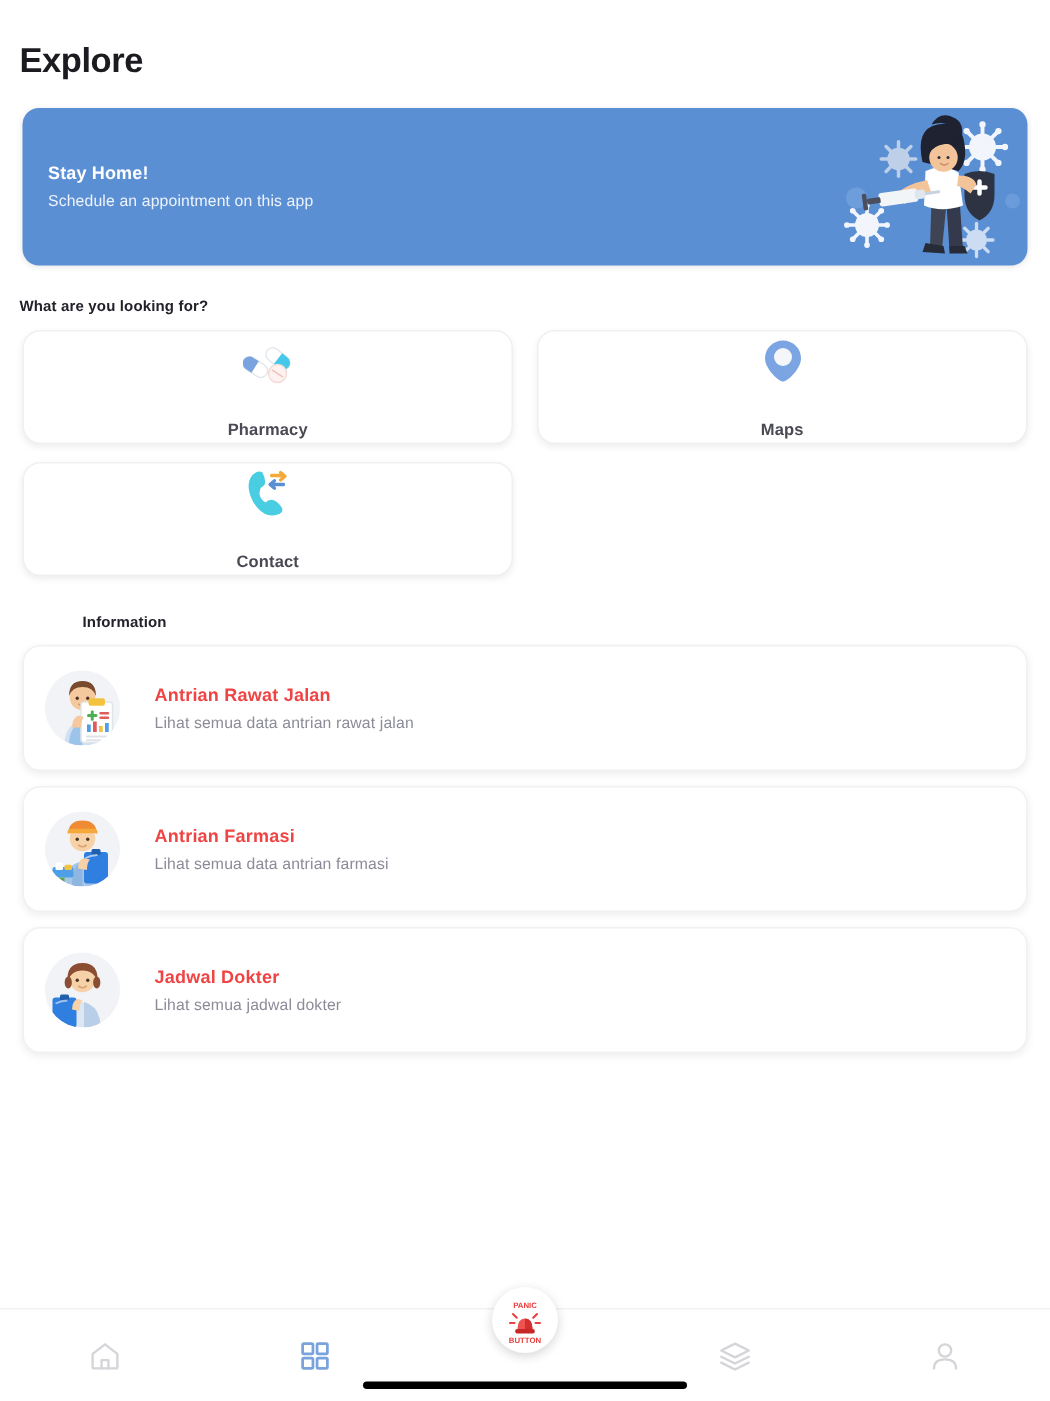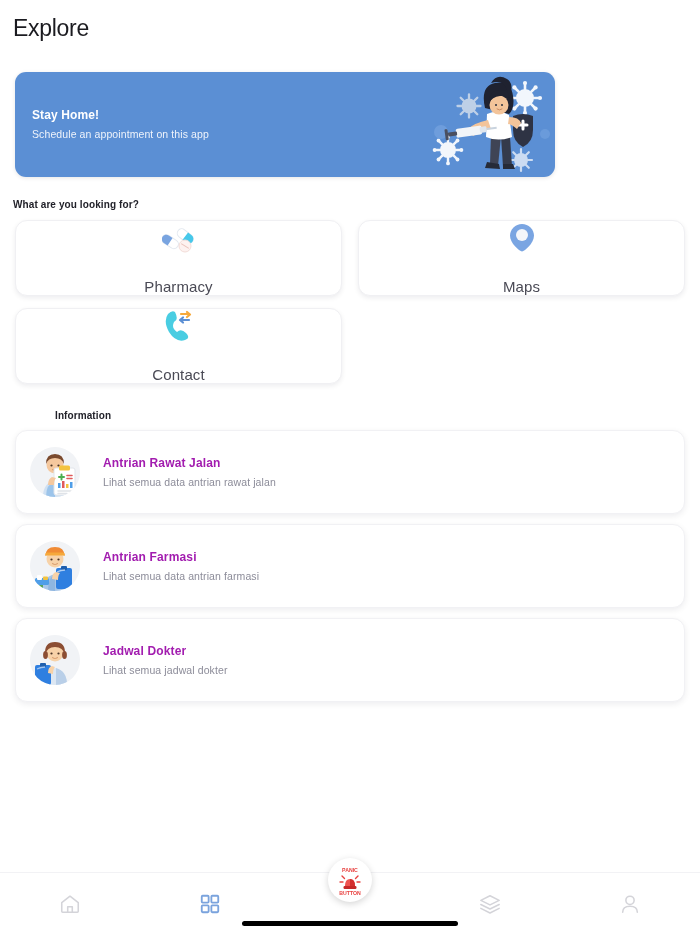--- a/index.html
+++ b/index.html
@@ -6,30 +6,30 @@
   html, body {
     width: 700px; height: 934px;
     background: #ffffff;
     font-family: "Liberation Sans", sans-serif;
     overflow: hidden;
   }
   .screen { position: relative; width: 700px; height: 934px; background:#fff; }
 
   
   .page-title {
-    position: absolute; left: 13px; top: 15px;
-    font-size: 23px; font-weight: normal; color: #1b1b20;
+    position: absolute; left: 13px; top: 27px;
+    font-size: 23px; font-weight: bold; color: #1b1b20;
     letter-spacing: -0.3px;
     text-align: center;
   }
 
   
   .hero {
     position: absolute; left: 15px; top: 72px;
-    width: 540px; height: 105px;
+    width: 670px; height: 105px;
     background: #5b8fd4;
     border-radius: 11px;
     overflow: hidden;
     box-shadow: 0 1px 4px rgba(0,0,0,0.10);
   }
   .hero-text { position: absolute; left: 17px; top: 36px; }
   .hero-title {
     font-size: 12px; font-weight: bold; color: #ffffff; letter-spacing: .1px;
   }
   .hero-sub {
@@ -59,21 +59,21 @@
     background: #ffffff;
     border: 1px solid #f0f0f3;
     border-radius: 12px;
     box-shadow: 0 2px 5px rgba(20,20,40,0.075);
     display: flex; flex-direction: column;
     align-items: center; justify-content: center;
     cursor: pointer;
   }
   .cat-icon { height: 34px; display:flex; align-items:center; justify-content:center; }
   .cat-label {
-    margin-top: 23px; font-size: 15px; color: #4a4a55; letter-spacing: .1px;
+    margin-top: 23px; font-size: 11px; color: #4a4a55; letter-spacing: .1px; font-weight: bold;
   }
 
   
   .info-list { position: absolute; left: 15px; top: 430px; width: 670px; }
   .info-card {
     position: relative;
     height: 84px;
     background: #ffffff;
     border: 1px solid #f1f1f4;
     border-radius: 12px;
@@ -85,21 +85,21 @@
   .info-avatar {
     width: 50px; height: 50px; margin-left: 14px;
     border-radius: 50%;
     background: #f4f5f7;
     flex: none;
     display:flex; align-items:center; justify-content:center;
     overflow: hidden;
   }
   .info-text { margin-left: 23px; }
   .info-title {
-    font-size: 12px; font-weight: bold; color: #a21caf; letter-spacing: .15px;
+    font-size: 12px; font-weight: bold; color: #ef4444; letter-spacing: .15px;
   }
   .info-sub {
     margin-top: 6px; font-size: 10.5px; color: #8c8c99; letter-spacing: .1px;
   }
 
   
   .bottom-nav {
     position: absolute; left: 0; bottom: 0;
     width: 700px; height: 62px;
     background: #ffffff;

